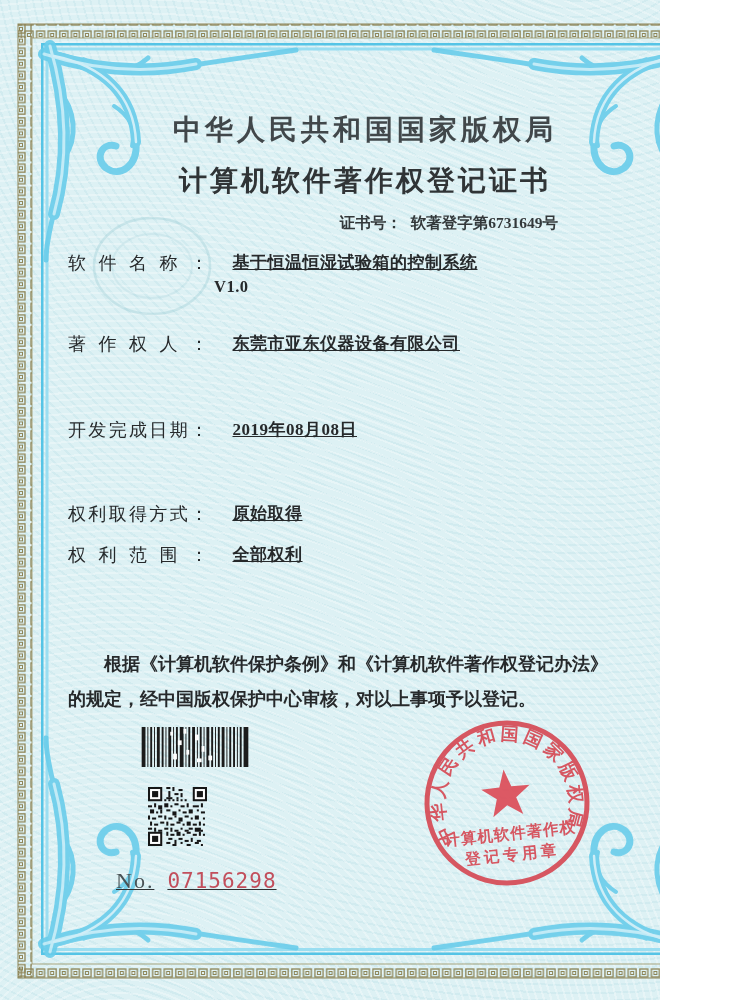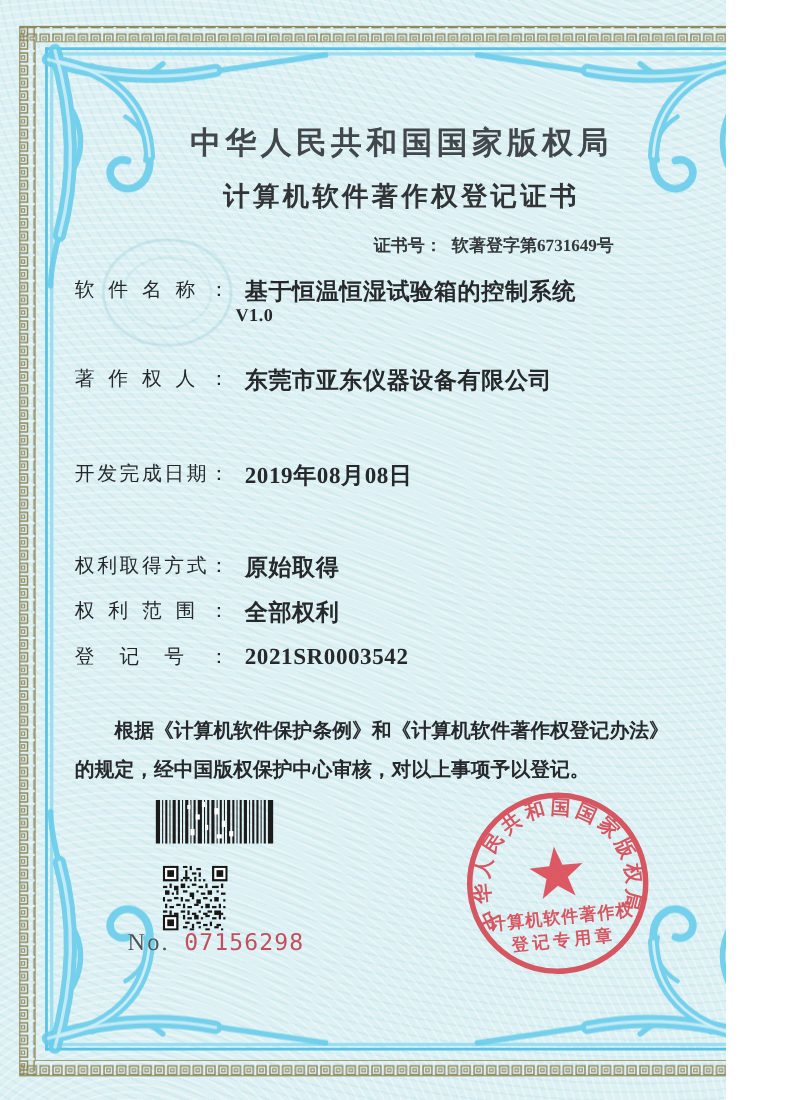--- a/index.html
+++ b/index.html
@@ -7,31 +7,31 @@
   .page{
     position:relative;width:660px;height:1000px;overflow:hidden;
     background-color:#ddf1f4;
     background-image:
       repeating-radial-gradient(circle at 18% 112%, rgba(255,255,255,.30) 0 2px, rgba(255,255,255,0) 2px 7px),
       repeating-radial-gradient(circle at 88% -12%, rgba(140,200,212,.14) 0 2px, rgba(255,255,255,0) 2px 8px);
   }
   .deco{position:absolute;left:0;top:0;z-index:1;}
   .txt{position:absolute;z-index:3;color:#2e3234;}
   .authority{left:0;top:111px;width:730px;text-align:center;font-size:28px;font-weight:bold;letter-spacing:4px;color:#41474a;}
-  .title{left:0;top:162px;width:730px;text-align:center;font-size:24px;font-weight:bold;letter-spacing:3px;color:#303436;}
+  .title{left:0;top:162px;width:730px;text-align:center;font-size:28px;font-weight:bold;letter-spacing:3px;color:#303436;}
   .certno{top:213px;right:102px;font-size:15.5px;font-weight:bold;color:#33383a;}
   .certno .lbl{margin-right:9px;}
   .row{left:68px;font-size:18px;}
   .flabel{display:inline-block;width:140px;font-weight:normal;text-align-last:justify;color:#26292b;vertical-align:top;}
-  .fvalue{margin-left:10px;font-size:21px;letter-spacing:.5px;color:#26292b;font-weight:bold;}
+  .fvalue{margin-left:20px;font-size:17px;letter-spacing:.5px;color:#26292b;font-weight:bold;text-decoration:underline;}
   .v2{left:214px;font-size:16.5px;font-weight:bold;letter-spacing:.5px;color:#26292b;}
   .statement{left:68px;top:629px;width:552px;font-size:18px;line-height:35px;text-indent:2em;color:#26292b;word-break:break-all;font-weight:bold;}
   .barcode{left:141px;top:727px;}
   .qr{left:148px;top:787px;}
-  .serial{left:116px;top:844px;}
+  .serial{left:116px;top:868px;text-decoration:underline;}
   .serial .no{font-size:22px;color:#4a5356;letter-spacing:2px;}
   .serial .num{font-family:"DejaVu Sans Mono",monospace;font-size:21px;color:#c24f5c;margin-left:13px;letter-spacing:1px;}
   .seal{position:absolute;left:397px;top:693px;z-index:4;}
   .seal-date{left:433px;top:866px;width:148px;text-align:center;font-size:20.5px;font-weight:bold;color:#1e2122;z-index:5;}
   .ring{fill:none;stroke:#d5414d;stroke-width:5;}
   .ringtext{font-size:18px;font-weight:bold;fill:#d5414d;letter-spacing:4px;font-family:"Liberation Serif","DejaVu Serif",serif;}
   .sealline{font-size:15.5px;font-weight:bold;fill:#d5414d;letter-spacing:1px;text-anchor:middle;}
   .sealline2{font-size:15.5px;font-weight:bold;fill:#d5414d;letter-spacing:3.5px;text-anchor:middle;}
   .star{fill:#dc4450;}
 </style>
@@ -121,24 +121,20 @@
   <div class="txt row" style="top:502px">
     <span class="flabel">权利取得方式：</span>
     <span class="fvalue">原始取得</span>
   </div>
 
   <div class="txt row" style="top:543px">
     <span class="flabel">权利范围：</span>
     <span class="fvalue">全部权利</span>
   </div>
 
-  <div class="txt row" style="top:585px">
-    <span class="flabel">登记号：</span>
-    <span class="fvalue">2021SR0003542</span>
-  </div>
 
   <p class="txt statement">根据《计算机软件保护条例》和《计算机软件著作权登记办法》的规定，经中国版权保护中心审核，对以上事项予以登记。</p>
 
   <svg class="txt barcode" width="108" height="40" viewBox="0 0 112 42">
     <g fill="#1b1b1b">
       <rect x="0" width="4" height="42"></rect>
         <rect x="6" width="1" height="42"></rect>
         <rect x="9" width="2" height="42"></rect>
       <rect x="13" width="1" height="42"></rect>
         <rect x="16" width="3" height="42"></rect>

